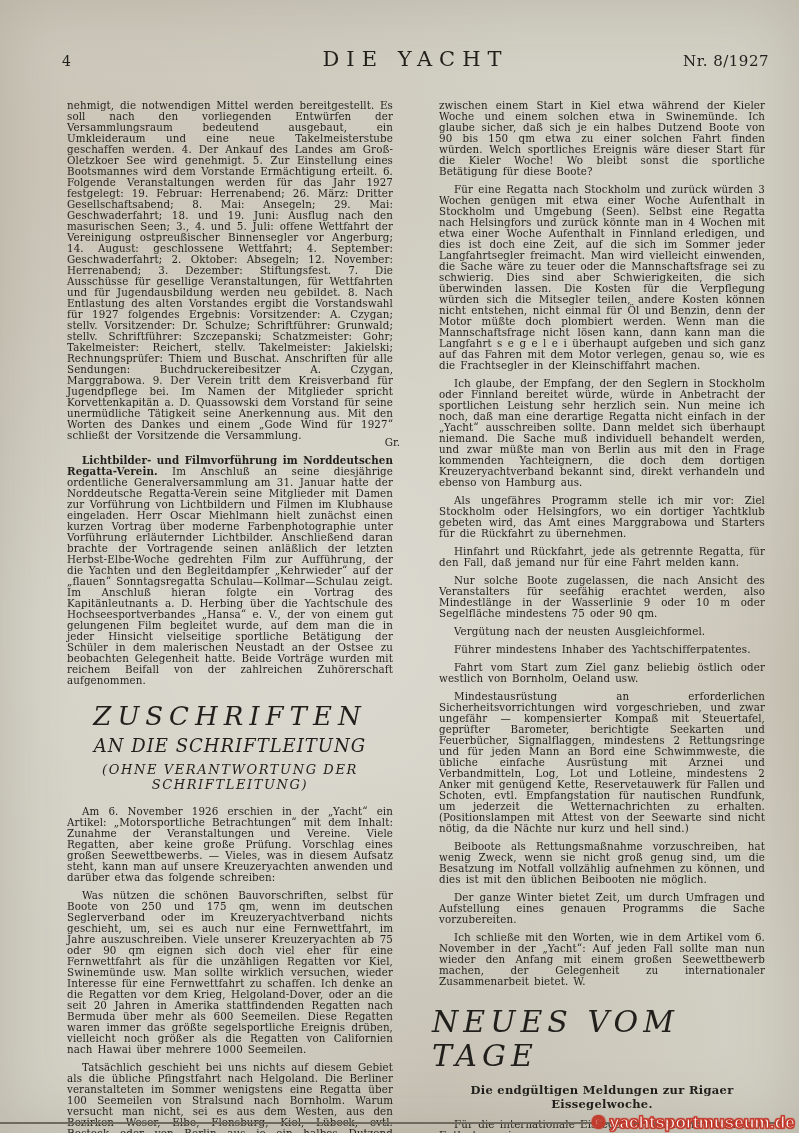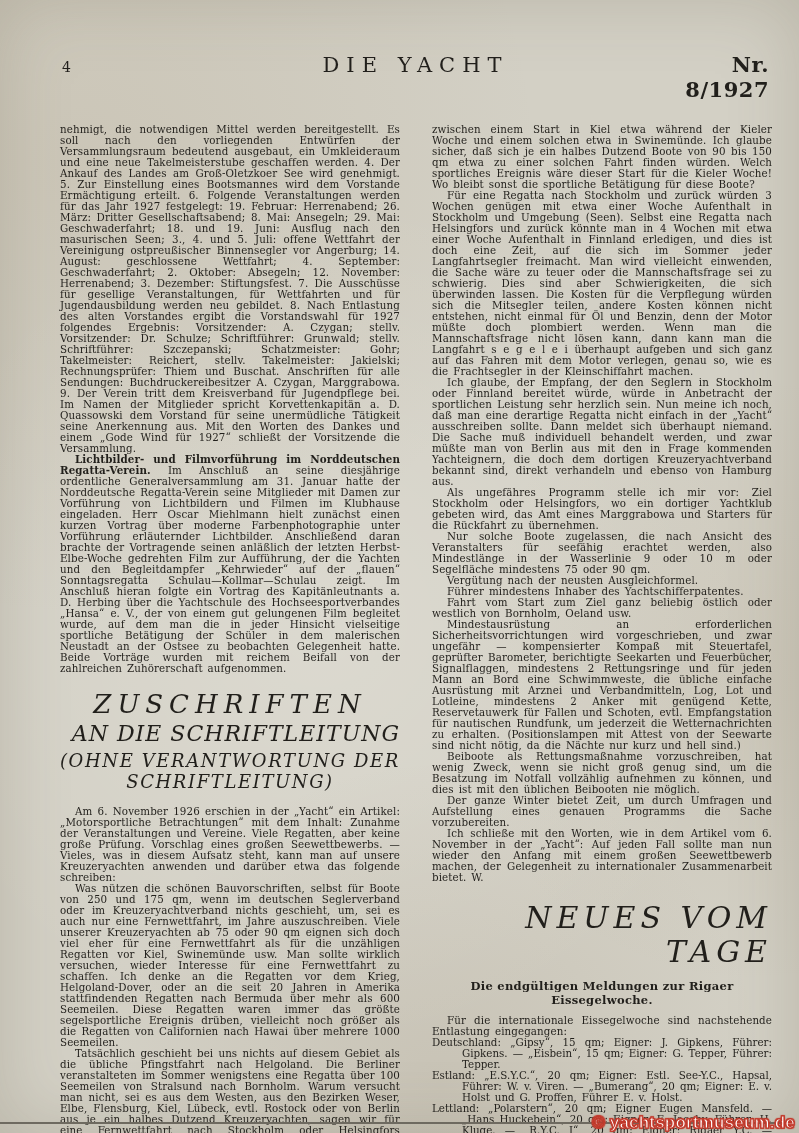--- a/index.html
+++ b/index.html
@@ -17,55 +17,55 @@
       radial-gradient(circle at 55% 96%, rgba(120,100,70,0.12), transparent 28%),
       radial-gradient(circle at 40% 55%, rgba(255,255,250,0.20), transparent 55%);
     box-shadow: inset 0 0 70px rgba(96,86,62,0.22);
   }
   .masthead {
     display:flex; align-items:baseline;
     padding:40px 30px 0 62px;
   }
   .masthead .pageno { flex:0 0 110px; font-size:14px; }
   .masthead .title  { flex:1; text-align:center; font-size:21px; letter-spacing:7px; }
-  .masthead .issue  { flex:0 0 110px; text-align:right; font-size:21px; font-weight:700; letter-spacing:0.5px;margin-top:12px; }
+  .masthead .issue  { flex:0 0 110px; text-align:right; font-size:15px; font-weight:400; letter-spacing:0.5px;margin-top:12px; }
   .columns {
     display:flex;
     padding:22px 27px 0 60px;
     gap:32px;
   }
   .col { width:340px; flex:0 0 340px; }
   .body-p {
-    margin:0;
+    margin:7px;
     font-size:10.3px;
     line-height:11px;
     text-align:justify;
     word-spacing:1.6px;
     letter-spacing:0.1px;
   }
   .indent { text-indent:15px; }
   .sig-right { text-align:right; margin-top:-11px; font-size:10.3px; line-height:11px; }
   .section-heading {
     text-align:center; font-style:italic;
     margin:16px 0 1px 0;
   }
   .section-heading .h-line1 { font-size:26px; letter-spacing:6px; line-height:29px; }
-  .section-heading .h-line2 { font-size:22px; letter-spacing:1px;  line-height:29px;text-align:right; }
+  .section-heading .h-line2 { font-size:18px; letter-spacing:1px;  line-height:29px; }
   .section-subtitle {
     text-align:center; font-style:italic;
-    font-size:18px; letter-spacing:1.6px;
+    font-size:13px; letter-spacing:1.6px;
     margin:2px 0 14px 0;
   }
   .bold-subhead {
     text-align:center; font-weight:bold;
     font-size:11.5px; margin:6px 0 8px 0;
     letter-spacing:0.3px;
   }
   .news-heading {
-    text-align:right; font-style:italic;
+    text-align:left; font-style:italic;
     font-size:30px; letter-spacing:5px; line-height:34px;
     margin:18px 0 10px 0;
   }
   .entry {
     margin:0;
     font-size:10.3px; line-height:11px;
     text-align:justify; word-spacing:1.6px;
     padding-left:30px; text-indent:-30px;
   }
   .scan-bottom-line {
@@ -91,20 +91,21 @@
   <div class="masthead">
     <div class="pageno">4</div>
     <div class="title">DIE YACHT</div>
     <div class="issue">Nr. 8/1927</div>
   </div>
 
   <div class="columns">
 
     <div class="col">
       <p class="body-p">nehmigt, die notwendigen Mittel werden bereitgestellt. Es soll nach den vorliegenden Entwürfen der Versammlungsraum bedeutend ausgebaut, ein Umkleideraum und eine neue Takelmeisterstube geschaffen werden. 4. Der Ankauf des Landes am Groß-Oletzkoer See wird genehmigt. 5. Zur Einstellung eines Bootsmannes wird dem Vorstande Ermächtigung erteilt. 6. Folgende Veranstaltungen werden für das Jahr 1927 festgelegt: 19. Februar: Herrenabend; 26. März: Dritter Gesellschaftsabend; 8. Mai: Ansegeln; 29. Mai: Geschwaderfahrt; 18. und 19. Juni: Ausflug nach den masurischen Seen; 3., 4. und 5. Juli: offene Wettfahrt der Vereinigung ostpreußischer Binnensegler vor Angerburg; 14. August: geschlossene Wettfahrt; 4. September: Geschwaderfahrt; 2. Oktober: Absegeln; 12. November: Herrenabend; 3. Dezember: Stiftungsfest. 7. Die Ausschüsse für gesellige Veranstaltungen, für Wettfahrten und für Jugendausbildung werden neu gebildet. 8. Nach Entlastung des alten Vorstandes ergibt die Vorstandswahl für 1927 folgendes Ergebnis: Vorsitzender: A. Czygan; stellv. Vorsitzender: Dr. Schulze; Schriftführer: Grunwald; stellv. Schriftführer: Szczepanski; Schatzmeister: Gohr; Takelmeister: Reichert, stellv. Takelmeister: Jakielski; Rechnungsprüfer: Thiem und Buschat. Anschriften für alle Sendungen: Buchdruckereibesitzer A. Czygan, Marggrabowa. 9. Der Verein tritt dem Kreisverband für Jugendpflege bei. Im Namen der Mitglieder spricht Korvettenkapitän a. D. Quassowski dem Vorstand für seine unermüdliche Tätigkeit seine Anerkennung aus. Mit den Worten des Dankes und einem „Gode Wind für 1927“ schließt der Vorsitzende die Versammlung.</p>
+      <div class="sig-right">Gr.</div>
 
       <p class="body-p indent"><b>Lichtbilder- und Filmvorführung im Norddeutschen Regatta-Verein.</b> <span>Im Anschluß an seine diesjährige ordentliche Generalversammlung am 31. Januar hatte der Norddeutsche Regatta-Verein seine Mitglieder mit Damen zur Vorführung von Lichtbildern und Filmen im Klubhause eingeladen. Herr Oscar Miehlmann hielt zunächst einen kurzen Vortrag über moderne Farbenphotographie unter Vorführung erläuternder Lichtbilder. Anschließend daran brachte der Vortragende seinen anläßlich der letzten Herbst-Elbe-Woche gedrehten Film zur Aufführung, der die Yachten und den Begleitdampfer „Kehrwieder“ auf der „flauen“ Sonntagsregatta Schulau—Kollmar—Schulau zeigt. Im Anschluß hieran folgte ein Vortrag des Kapitänleutnants a. D. Herbing über die Yachtschule des Hochseesportverbandes „Hansa“ e. V., der von einem gut gelungenen Film begleitet wurde, auf dem man die in jeder Hinsicht vielseitige sportliche Betätigung der Schüler in dem malerischen Neustadt an der Ostsee zu beobachten Gelegenheit hatte. Beide Vorträge wurden mit reichem Beifall von der zahlreichen Zuhörerschaft aufgenommen.</span></p>
 
       <div class="section-heading">
         <div class="h-line1">ZUSCHRIFTEN</div>
         <div class="h-line2">AN DIE SCHRIFTLEITUNG</div>
       </div>
       <div class="section-subtitle">(OHNE VERANTWORTUNG DER SCHRIFTLEITUNG)</div>
 
 
@@ -112,20 +113,21 @@
       <p class="body-p indent">Was nützen die schönen Bauvorschriften, selbst für Boote von 250 und 175 qm, wenn im deutschen Seglerverband oder im Kreuzeryachtverband nichts geschieht, um, sei es auch nur eine Fernwettfahrt, im Jahre auszuschreiben. Viele unserer Kreuzeryachten ab 75 oder 90 qm eignen sich doch viel eher für eine Fernwettfahrt als für die unzähligen Regatten vor Kiel, Swinemünde usw. Man sollte wirklich versuchen, wieder Interesse für eine Fernwettfahrt zu schaffen. Ich denke an die Regatten vor dem Krieg, Helgoland-Dover, oder an die seit 20 Jahren in Amerika stattfindenden Regatten nach Bermuda über mehr als 600 Seemeilen. Diese Regatten waren immer das größte segelsportliche Ereignis drüben, vielleicht noch größer als die Regatten von Californien nach Hawai über mehrere 1000 Seemeilen.</p>
       <p class="body-p indent">Tatsächlich geschieht bei uns nichts auf diesem Gebiet als die übliche Pfingstfahrt nach Helgoland. Die Berliner veranstalteten im Sommer wenigstens eine Regatta über 100 Seemeilen von Stralsund nach Bornholm. Warum versucht man nicht, sei es aus dem Westen, aus den Bezirken Weser, Elbe, Flensburg, Kiel, Lübeck, evtl. Rostock oder von Berlin aus je ein halbes Dutzend Kreuzeryachten, sagen wir für eine Fernwettfahrt nach Stockholm oder Helsingfors zusammen zu bekommen? Als Beispiel nenne ich nur: 2 Boote von der Weser, nur 2 von der Elbe, je eines von Flensburg, Lübeck, Rostock.</p>
 
     </div>
 
     <div class="col">
       <p class="body-p">zwischen einem Start in Kiel etwa während der Kieler Woche und einem solchen etwa in Swinemünde. Ich glaube sicher, daß sich je ein halbes Dutzend Boote von 90 bis 150 qm etwa zu einer solchen Fahrt finden würden. Welch sportliches Ereignis wäre dieser Start für die Kieler Woche! Wo bleibt sonst die sportliche Betätigung für diese Boote?</p>
       <p class="body-p indent">Für eine Regatta nach Stockholm und zurück würden 3 Wochen genügen mit etwa einer Woche Aufenthalt in Stockholm und Umgebung (Seen). Selbst eine Regatta nach Helsingfors und zurück könnte man in 4 Wochen mit etwa einer Woche Aufenthalt in Finnland erledigen, und dies ist doch eine Zeit, auf die sich im Sommer jeder Langfahrtsegler freimacht. Man wird vielleicht einwenden, die Sache wäre zu teuer oder die Mannschaftsfrage sei zu schwierig. Dies sind aber Schwierigkeiten, die sich überwinden lassen. Die Kosten für die Verpflegung würden sich die Mitsegler teilen, andere Kosten können nicht entstehen, nicht einmal für Öl und Benzin, denn der Motor müßte doch plombiert werden. Wenn man die Mannschaftsfrage nicht lösen kann, dann kann man die Langfahrt s e g e l e i überhaupt aufgeben und sich ganz auf das Fahren mit dem Motor verlegen, genau so, wie es die Frachtsegler in der Kleinschiffahrt machen.</p>
       <p class="body-p indent">Ich glaube, der Empfang, der den Seglern in Stockholm oder Finnland bereitet würde, würde in Anbetracht der sportlichen Leistung sehr herzlich sein. Nun meine ich noch, daß man eine derartige Regatta nicht einfach in der „Yacht“ ausschreiben sollte. Dann meldet sich überhaupt niemand. Die Sache muß individuell behandelt werden, und zwar müßte man von Berlin aus mit den in Frage kommenden Yachteignern, die doch dem dortigen Kreuzeryachtverband bekannt sind, direkt verhandeln und ebenso von Hamburg aus.</p>
       <p class="body-p indent">Als ungefähres Programm stelle ich mir vor: Ziel Stockholm oder Helsingfors, wo ein dortiger Yachtklub gebeten wird, das Amt eines Marggrabowa und Starters für die Rückfahrt zu übernehmen.</p>
+      <p class="body-p indent">Hinfahrt und Rückfahrt, jede als getrennte Regatta, für den Fall, daß jemand nur für eine Fahrt melden kann.</p>
       <p class="body-p indent">Nur solche Boote zugelassen, die nach Ansicht des Veranstalters für seefähig erachtet werden, also Mindestlänge in der Wasserlinie 9 oder 10 m oder Segelfläche mindestens 75 oder 90 qm.</p>
       <p class="body-p indent">Vergütung nach der neusten Ausgleichformel.</p>
       <p class="body-p indent">Führer mindestens Inhaber des Yachtschifferpatentes.</p>
       <p class="body-p indent">Fahrt vom Start zum Ziel ganz beliebig östlich oder westlich von Bornholm, Oeland usw.</p>
       <p class="body-p indent">Mindestausrüstung an erforderlichen Sicherheitsvorrichtungen wird vorgeschrieben, und zwar ungefähr — kompensierter Kompaß mit Steuertafel, geprüfter Barometer, berichtigte Seekarten und Feuerbücher, Signalflaggen, mindestens 2 Rettungsringe und für jeden Mann an Bord eine Schwimmweste, die übliche einfache Ausrüstung mit Arznei und Verbandmitteln, Log, Lot und Lotleine, mindestens 2 Anker mit genügend Kette, Reservetauwerk für Fallen und Schoten, evtl. Empfangstation für nautischen Rundfunk, um jederzeit die Wetternachrichten zu erhalten. (Positionslampen mit Attest von der Seewarte sind nicht nötig, da die Nächte nur kurz und hell sind.)</p>
       <p class="body-p indent">Beiboote als Rettungsmaßnahme vorzuschreiben, hat wenig Zweck, wenn sie nicht groß genug sind, um die Besatzung im Notfall vollzählig aufnehmen zu können, und dies ist mit den üblichen Beibooten nie möglich.</p>
       <p class="body-p indent">Der ganze Winter bietet Zeit, um durch Umfragen und Aufstellung eines genauen Programms die Sache vorzubereiten.</p>
       <p class="body-p indent">Ich schließe mit den Worten, wie in dem Artikel vom 6. November in der „Yacht“: Auf jeden Fall sollte man nun wieder den Anfang mit einem großen Seewettbewerb machen, der Gelegenheit zu internationaler Zusammenarbeit bietet.   W.</p>
 
       <div class="news-heading">NEUES VOM TAGE</div>

